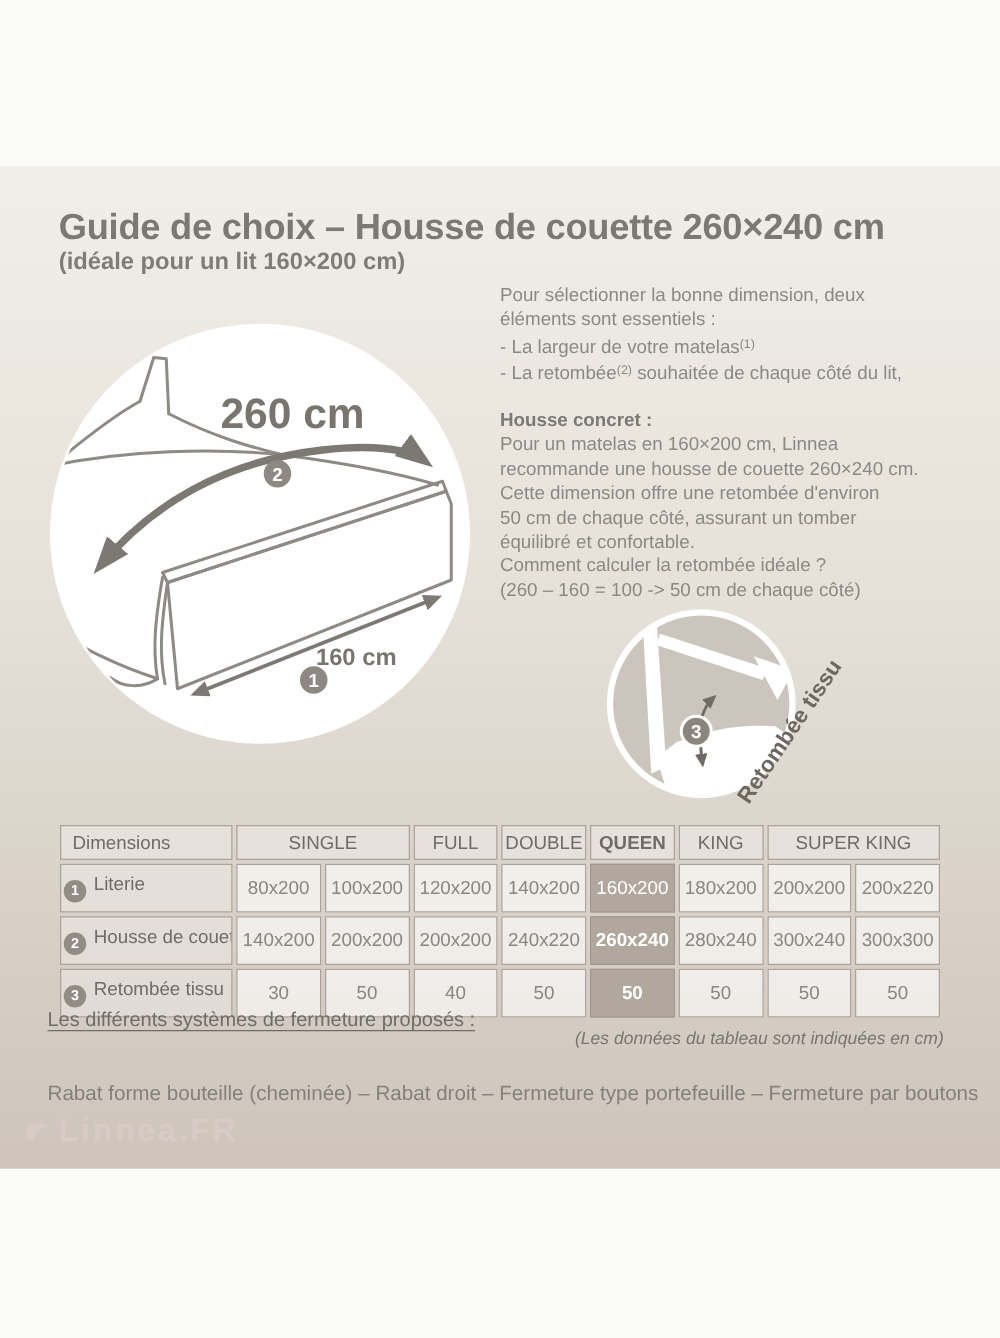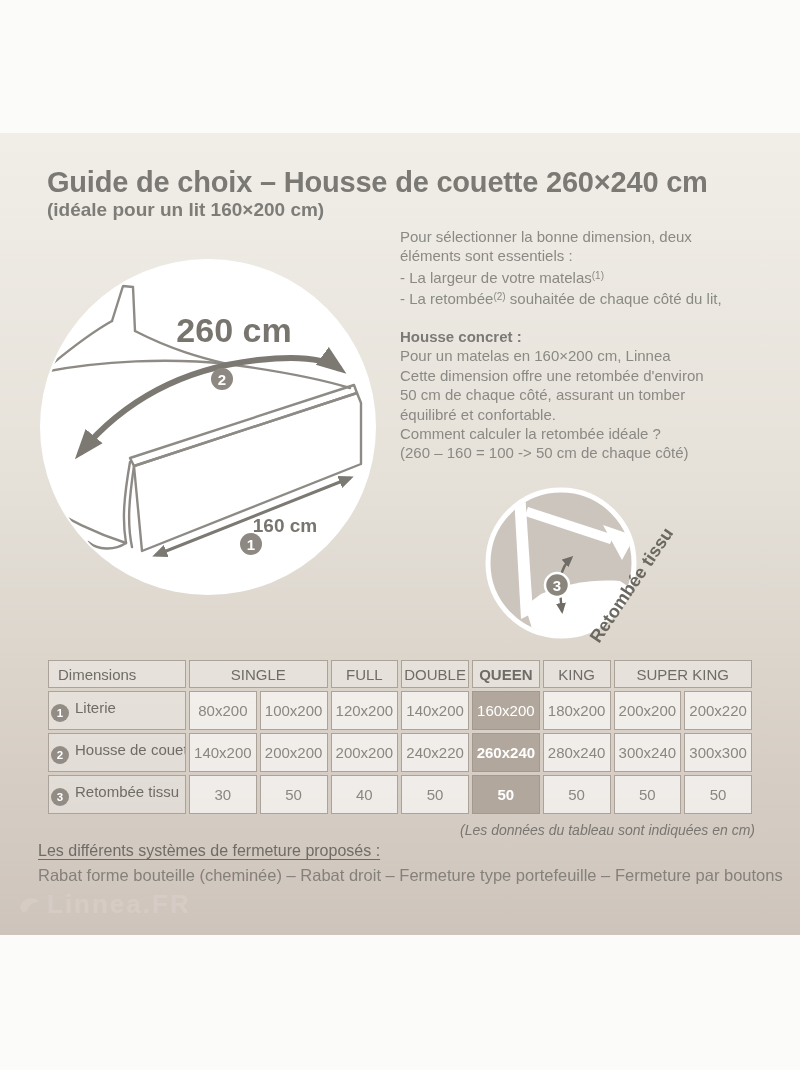--- a/index.html
+++ b/index.html
@@ -52,21 +52,21 @@
   .numbadge{
     display:inline-flex; width:18px; height:18px; border-radius:50%;
     background:#928c84; color:#fff; font-size:11.5px; font-weight:bold;
     align-items:center; justify-content:center; margin-right:6px; vertical-align:-4px;
   }
   .footnote{
     position:absolute; left:45px; top:689px; width:710px; text-align:right;
     font-size:14px; font-style:italic; color:#797671;
   }
   .closures-heading{
-    position:absolute; left:38px; top:709px;
+    position:absolute; left:38px; top:675px;
     font-size:16px; color:#6f6c67; text-decoration:underline; text-underline-offset:3px;
   }
   .closures-list{
     position:absolute; left:38px; top:733px;
     font-size:16.5px; color:#84817b;
   }
   .watermark{
     position:absolute; left:17px; top:756px; display:flex; align-items:center;
     color:#d8cdc6; opacity:0.92;
   }
@@ -84,20 +84,21 @@
   <div class="textcol">
     <div class="line">Pour sélectionner la bonne dimension, deux</div>
     <div class="line">éléments sont essentiels :</div>
     <div class="line"><span>- La largeur de votre matelas</span><sup>(1)</sup></div>
     <div class="line"><span>- La retombée</span><sup>(2)</sup><span> souhaitée de chaque côté du lit,</span></div>
   </div>
 
   <div class="example-block">
     <div class="line ex-heading">Housse concret :</div>
     <div class="line">Pour un matelas en 160×200 cm, Linnea</div>
+    <div class="line">recommande une housse de couette 260×240 cm.</div>
     <div class="line">Cette dimension offre une retombée d'environ</div>
     <div class="line">50 cm de chaque côté, assurant un tomber</div>
     <div class="line">équilibré et confortable.</div>
     <div class="line">Comment calculer la retombée idéale ?</div>
     <div class="line">(260 – 160 = 100  -&gt; 50 cm de chaque côté)</div>
   </div>
 
   <svg class="bigsvg" viewBox="0 0 340 340">
     <defs>
       <marker id="ah-big" markerWidth="30" markerHeight="24" refX="22" refY="12" orient="auto-start-reverse" markerUnits="userSpaceOnUse">

